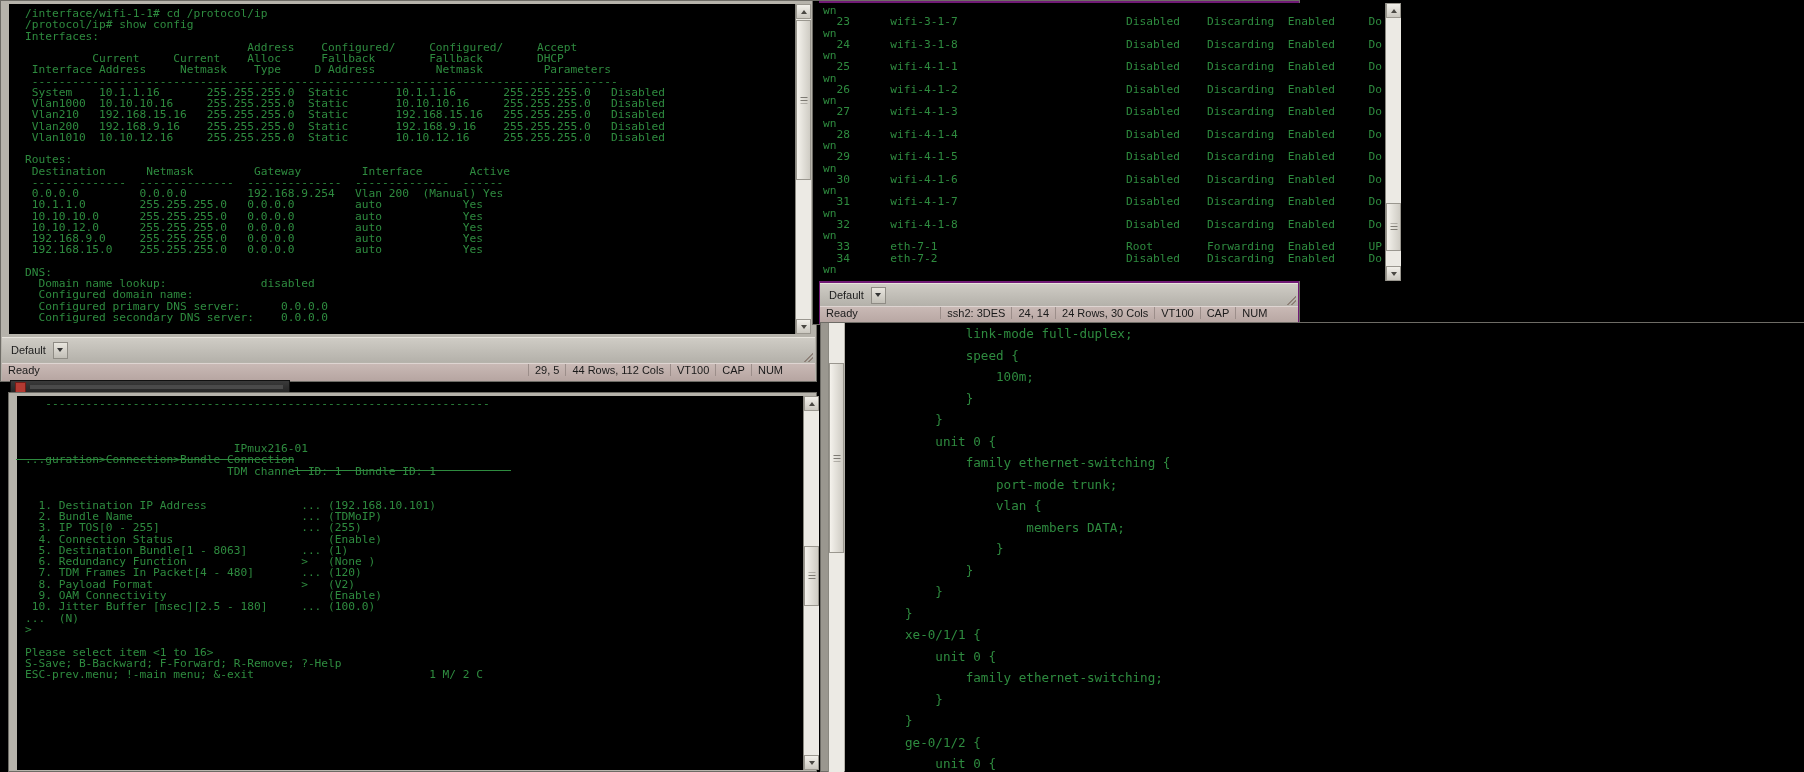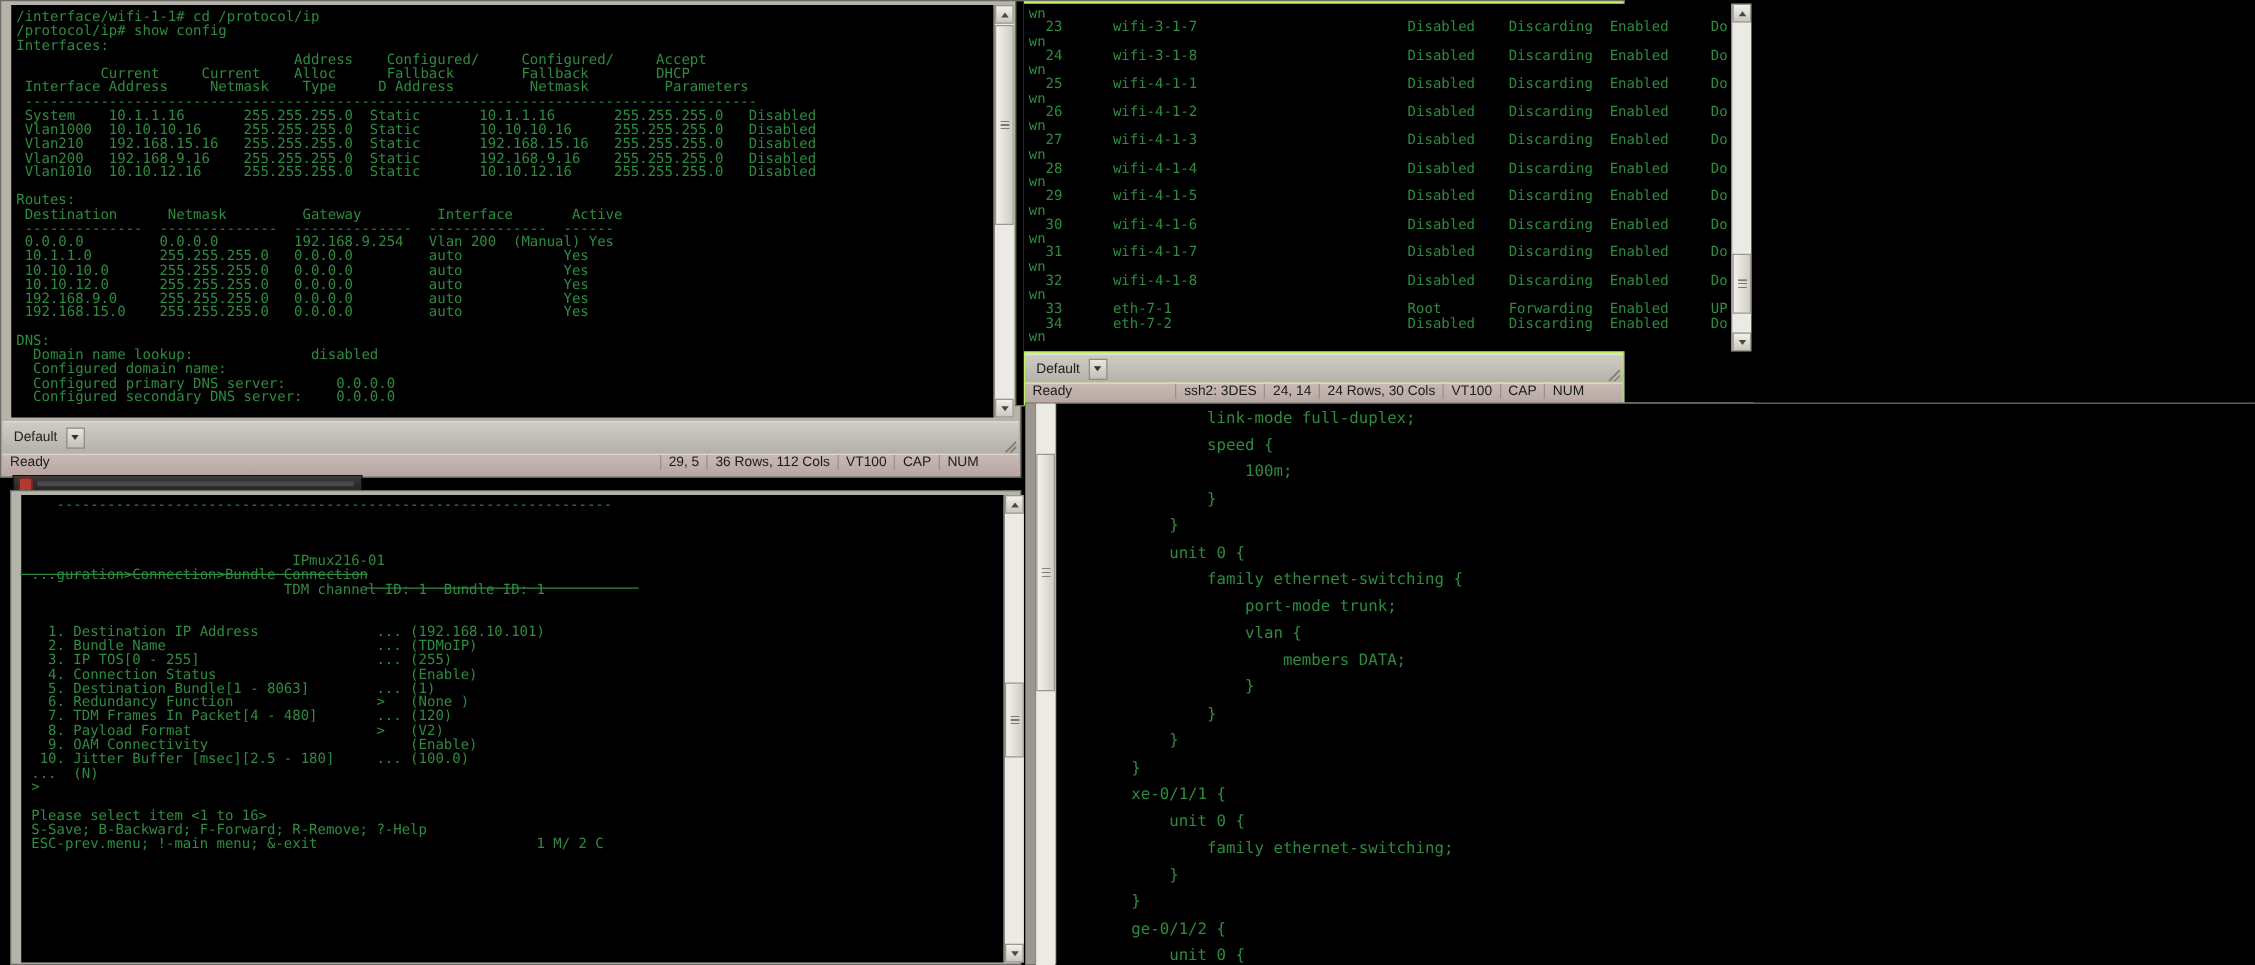--- a/index.html
+++ b/index.html
@@ -97,21 +97,21 @@
   .winstub .bar{flex:1;height:4px;background:#4a4a4a;margin-right:6px;}
 </style>
 </head>
 <body>
 
 <div class="desktop">
 
   <div class="win" style="left:0px;top:0px;width:817px;height:382px;background:#b6b3ab;">
 
     <div class="term" style="left:8px;top:3px;width:786px;height:330px;">
-      <pre style="padding:4px 0 0 4px;">/interface/wifi-1-1# cd /protocol/ip
+      <pre style="padding:4px 0 0 16px;">/interface/wifi-1-1# cd /protocol/ip
 /protocol/ip# show config
 Interfaces:
                                  Address    Configured/     Configured/     Accept
           Current     Current    Alloc      Fallback        Fallback        DHCP
  Interface Address     Netmask    Type     D Address         Netmask         Parameters
  ---------------------------------------------------------------------------------------
  System    10.1.1.16       255.255.255.0  Static       10.1.1.16       255.255.255.0   Disabled
  Vlan1000  10.10.10.16     255.255.255.0  Static       10.10.10.16     255.255.255.0   Disabled
  Vlan210   192.168.15.16   255.255.255.0  Static       192.168.15.16   255.255.255.0   Disabled
  Vlan200   192.168.9.16    255.255.255.0  Static       192.168.9.16    255.255.255.0   Disabled
@@ -150,29 +150,29 @@
     <div class="sessbar" style="left:1px;right:1px;top:336px;height:24px;">
       <div class="sesscombo">
         <span class="lbl">Default</span>
         <span class="arrowbox"></span>
       </div>
     </div>
 
     <div class="statusbar" style="left:1px;right:1px;top:362px;">
       <div class="cell grow">Ready</div>
       <div class="cell">29,  5</div>
-      <div class="cell">36 Rows, 112 Cols</div>
+      <div class="cell">44 Rows, 112 Cols</div>
       <div class="cell">VT100</div>
       <div class="cell">CAP</div>
       <div class="cell noborder">NUM</div>
       <div class="cell gripcell"></div>
     </div>
   </div>
 
-  <div class="win" style="left:812px;top:0px;width:488px;height:325px;background:#bef264;">
+  <div class="win" style="left:812px;top:0px;width:488px;height:325px;background:#701a75;">
 
     <div style="position:absolute;left:0;top:0;width:6px;bottom:0;background:#000;"></div>
 
     <div class="term" style="left:6px;top:2px;width:566px;height:278px;">
       <pre style="padding:2px 0 0 4px;">wn
   23      wifi-3-1-7                         Disabled    Discarding  Enabled     Do
 wn
   24      wifi-3-1-8                         Disabled    Discarding  Enabled     Do
 wn
   25      wifi-4-1-1                         Disabled    Discarding  Enabled     Do

